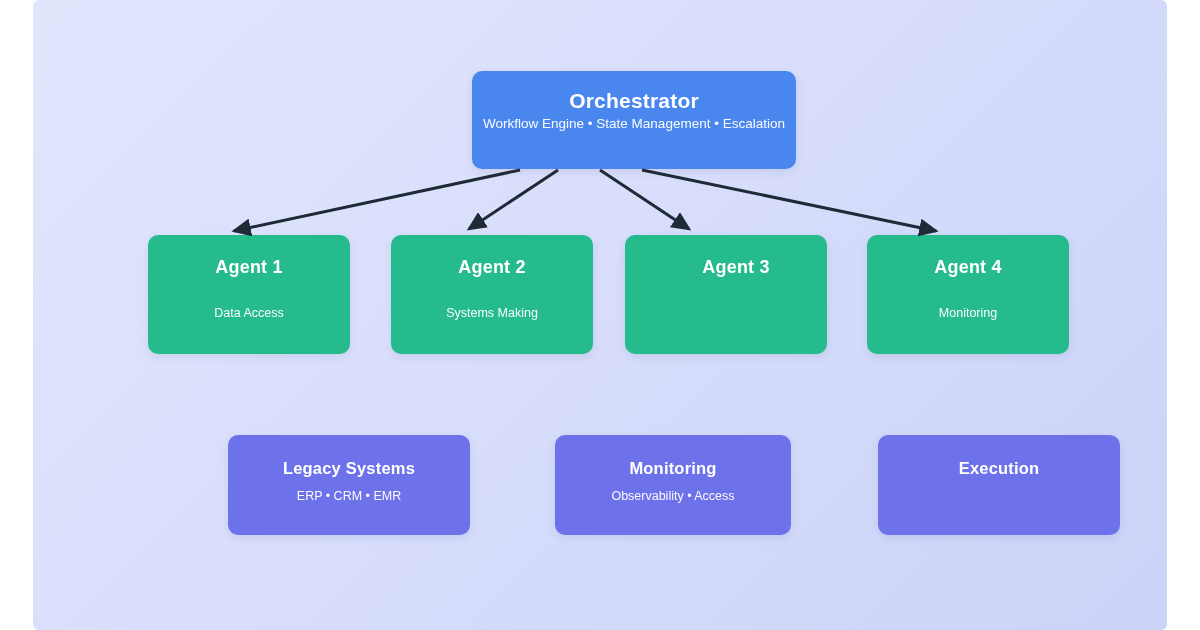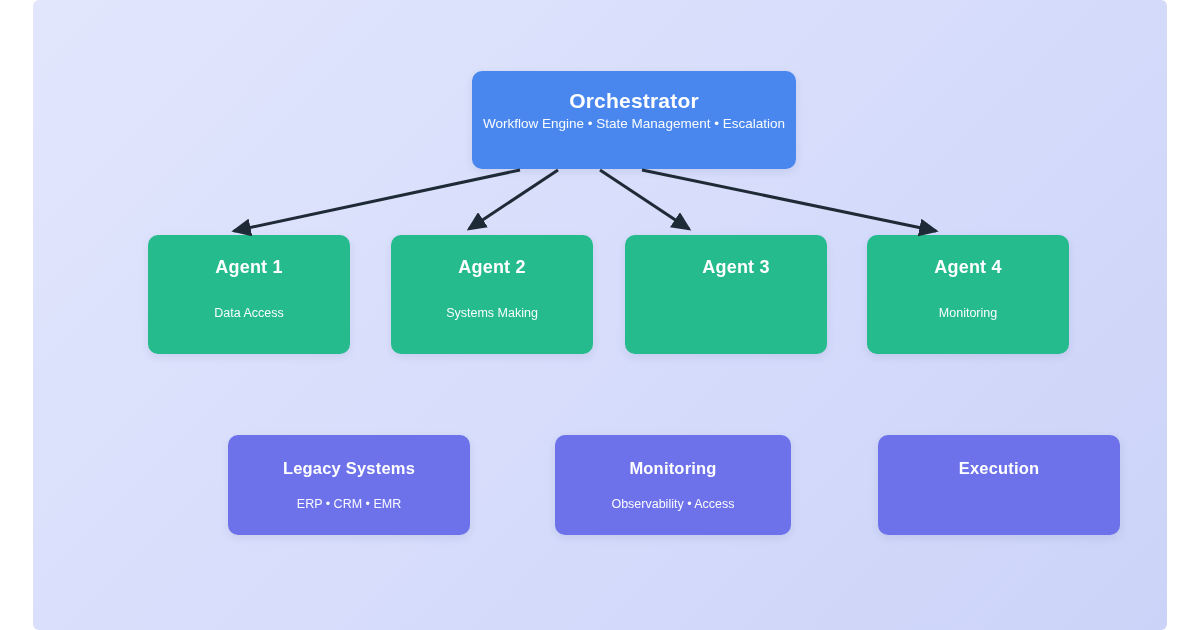--- a/index.html
+++ b/index.html
@@ -83,21 +83,21 @@
     top: 435px;
     height: 100px;
     background: #6d72eb;
     padding-top: 23px;
   }
   .support .title {
     font-size: 16.5px;
     line-height: 21px;
   }
   .support .subtitle {
-    margin-top: 17px;
+    margin-top: 9px;
     font-size: 12.5px;
     line-height: 16px;
   }
   .support-1 { left: 195px; width: 242px; }
   .support-2 { left: 522px; width: 236px; }
   .support-3 { left: 845px; width: 242px; }
   .edges {
     position: absolute;
     left: 0;
     top: 0;

